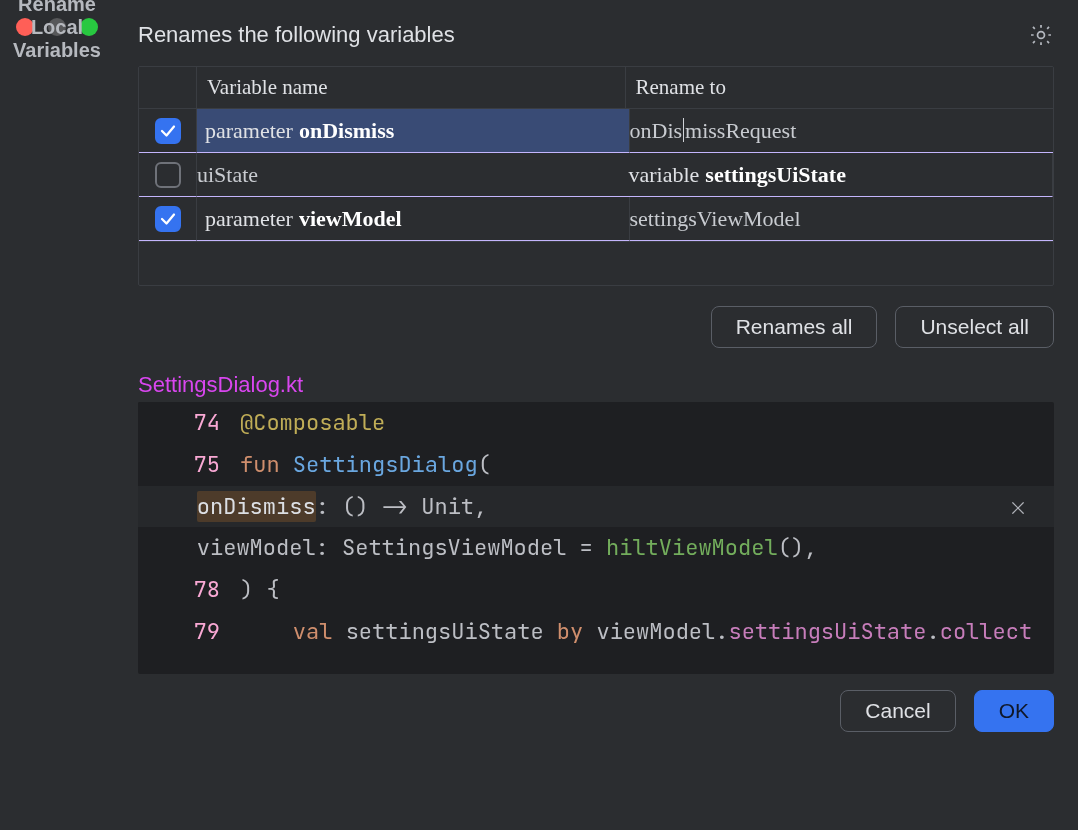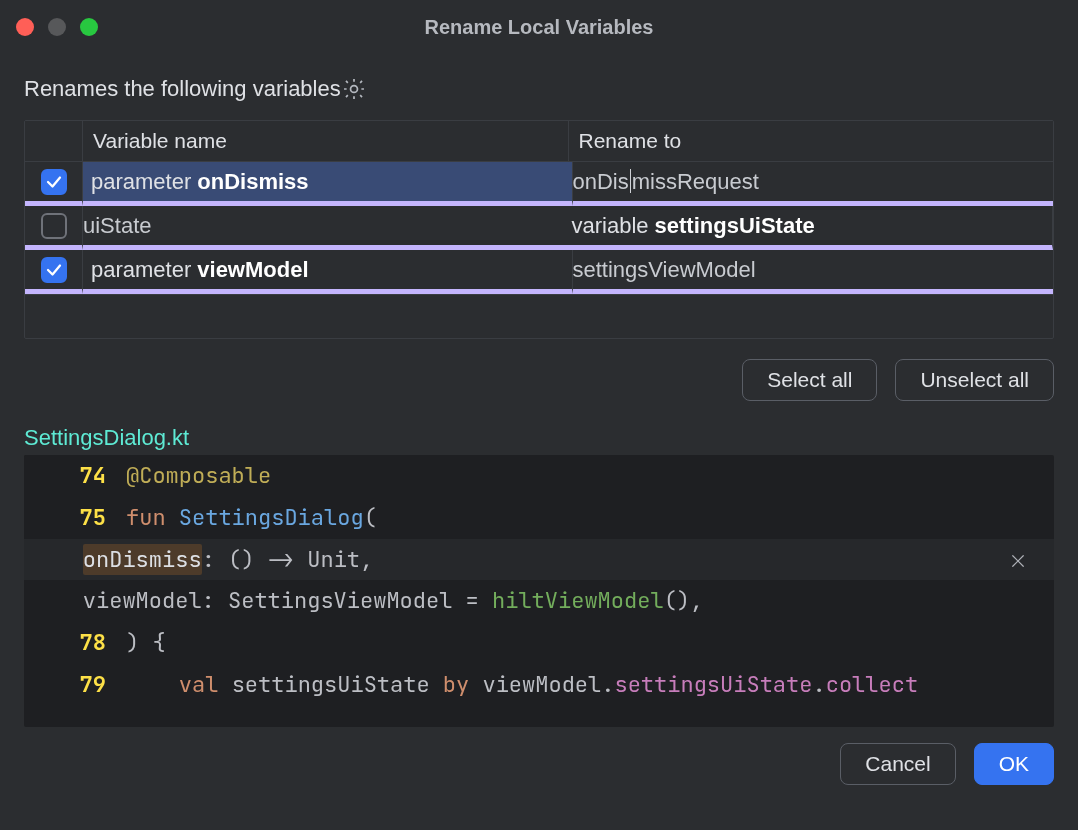--- a/index.html
+++ b/index.html
@@ -3,21 +3,21 @@
 <meta charset="utf-8">
 <style>
   * { box-sizing: border-box; margin: 0; padding: 0; }
   html, body { width: 1078px; height: 830px; overflow: hidden; }
   body {
     background: #2b2d30;
     font-family: -apple-system, BlinkMacSystemFont, "Segoe UI", Arial, sans-serif;
     font-size: 20px;
     color: #dfe1e5;
   }
-  .window { width: 1078px; height: 830px; border-radius: 10px; display: flex; flex-direction: column; }
+  .window { width: 1078px; height: 830px; border-radius: 10px; display: flex; flex-direction: row; }
 
   
   .titlebar {
     height: 54px;
     display: flex;
     align-items: center;
     position: relative;
     padding: 0 16px;
   }
   .traffic { display: flex; gap: 14px; align-items: center; }
@@ -26,35 +26,35 @@
   .tl-min   { background: #57585a; }
   .tl-zoom  { background: #28c840; }
   .titlebar .title {
     position: absolute; left: 0; right: 0; text-align: center;
     color: #b6b9bf; font-size: 20px; font-weight: 600; pointer-events: none;
   }
 
   
   .content { flex: 1; padding: 22px 24px 18px 24px; display: flex; flex-direction: column; }
 
-  .heading-row { display: flex; align-items: center; justify-content: flex-start; margin-bottom: 18px; }
+  .heading-row { display: flex; align-items: center; justify-content: space-between; margin-bottom: 18px; }
   .heading-row .heading { color: #dfe1e5; font-size: 22px; }
   .gear { width: 26px; height: 26px; color: #b4b8bf; cursor: pointer; }
 
   
   .tbl { border: 1px solid #3a3d42; border-radius: 2px; background: #2b2d30; }
-  .thead, .trow { display: flex; align-items: stretch; }
+  .thead, .trow { display: flex; align-items: stretch; font-family: Liberation Serif, serif; }
   .thead { background: #2b2d30; }
   .thead .cell { padding: 8px 10px; color: #dfe1e5; font-size: 21px; border-bottom: 1px solid #3a3d42; }
   .cell { display: flex; align-items: center; }
   .col-check { width: 58px; border-right: 1px solid #3a3d42; justify-content: center; }
   .col-name  { flex: 1 1 0; border-right: 1px solid #3a3d42; padding-left: 12px; }
   .col-rename{ flex: 1 1 0; padding-left: 12px; }
 
-  .trow .cell { padding: 6px 10px; font-size: 22px; border-bottom: 5px solid #c4b5fd; min-height: 44px; }
+  .trow .cell { padding: 6px 10px; font-size: 22px; border-bottom: 1px solid #c4b5fd; min-height: 44px; }
   .trow:last-child .cell { border-bottom: none; }
   .trow .col-name { padding-left: 8px; }
   .trow .col-rename { padding-left: 0; color: #c8cbd0; }
 
   .trow.selected .col-name { background: #394b75; }
   .trow .col-name .kind { color: #dfe1e5; margin-right: 6px; }
   .trow .col-name .ident { color: #ffffff; font-weight: 700; }
 
   .spacer-row { height: 44px; border-top: 1px solid #3a3d42; }
 
@@ -74,35 +74,35 @@
     display: inline-block; width: 1px; height: 24px; background: #cfd2d7;
     vertical-align: -4px; margin: 0 1px;
   }
 
   
   .btn-row { display: flex; gap: 18px; justify-content: flex-end; margin-top: 20px; margin-bottom: 24px; }
   .btn {
     background: #2b2d30; border: 1px solid #5a5e66; border-radius: 8px;
     color: #dfe1e5; font-size: 21px; padding: 8px 24px; cursor: pointer;
   }
-  .btn.primary { background: #3573f0; border-color: #3573f0; color: #ffffff; }
-
-  
-  .file-label { color: #5eead4; font-size: 22px; margin-bottom: 4px; }
+  .btn.primary { background: #3573f0; border-color: #3573f0; color: #0f172a; }
+
+  
+  .file-label { color: #d946ef; font-size: 22px; margin-bottom: 4px; }
 
   
   .code {
     background: #1e1f22; border-radius: 2px; position: relative;
     font-family: "JetBrains Mono", ui-monospace, Menlo, Consolas, monospace;
     font-size: 22px; line-height: 1.9; overflow: hidden; height: 272px;
   }
   .code-row { display: flex; }
   .gutter {
     width: 96px; text-align: right; padding-right: 14px;
-    color: #fde047; user-select: none; background: #1e1f22; font-weight: bold;
+    color: #f9a8d4; user-select: none; background: #1e1f22;
   }
   .code-row.hl .gutter { background: #2b2d30; }
   .code-line { flex: 1; white-space: pre; padding-left: 6px; }
   .code-row.hl .code-line { background: #26282b; }
 
   .tok-ann { color: #b8bb26; } 
   .tok-ann { color: #c0ad57; }
   .tok-kw  { color: #cf8e6d; }
   .tok-fn  { color: #6fa8dc; }
   .tok-fn  { color: #6aa7e0; }
@@ -199,21 +199,21 @@
           <span class="kind">parameter</span>
           <span class="ident">viewModel</span>
         </div>
         <div class="cell col-rename">settingsViewModel</div>
       </div>
 
       <div class="spacer-row"></div>
     </div>
 
     <div class="btn-row">
-      <button class="btn">Select all</button>
+      <button class="btn">Renames all</button>
       <button class="btn">Unselect all</button>
     </div>
 
     <div class="file-label">SettingsDialog.kt</div>
 
     <div class="code">
       <div class="close-x">
         <svg viewBox="0 0 24 24" width="18" height="18" fill="none" stroke="currentColor" stroke-width="1.6" stroke-linecap="round">
             <line x1="5" y1="5" x2="19" y2="19"></line>
             <line x1="19" y1="5" x2="5" y2="19"></line>

